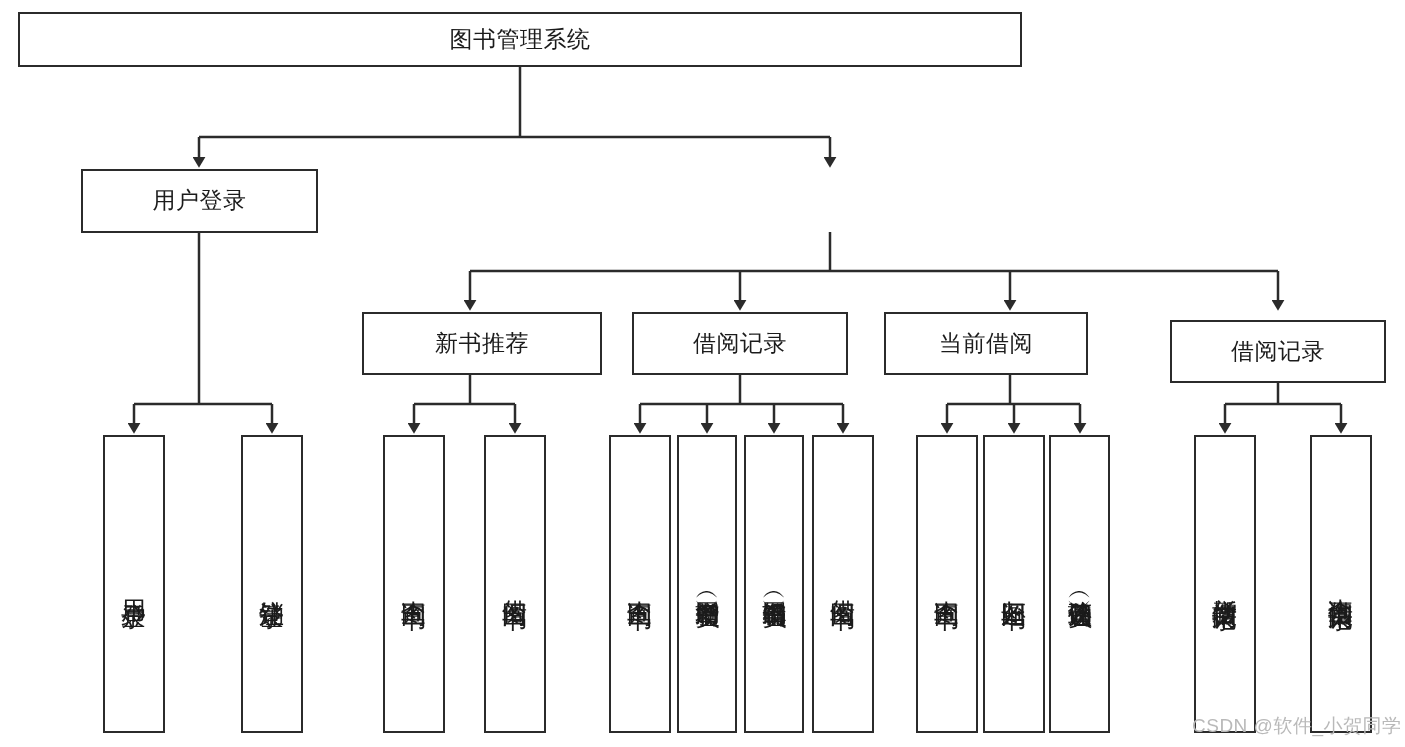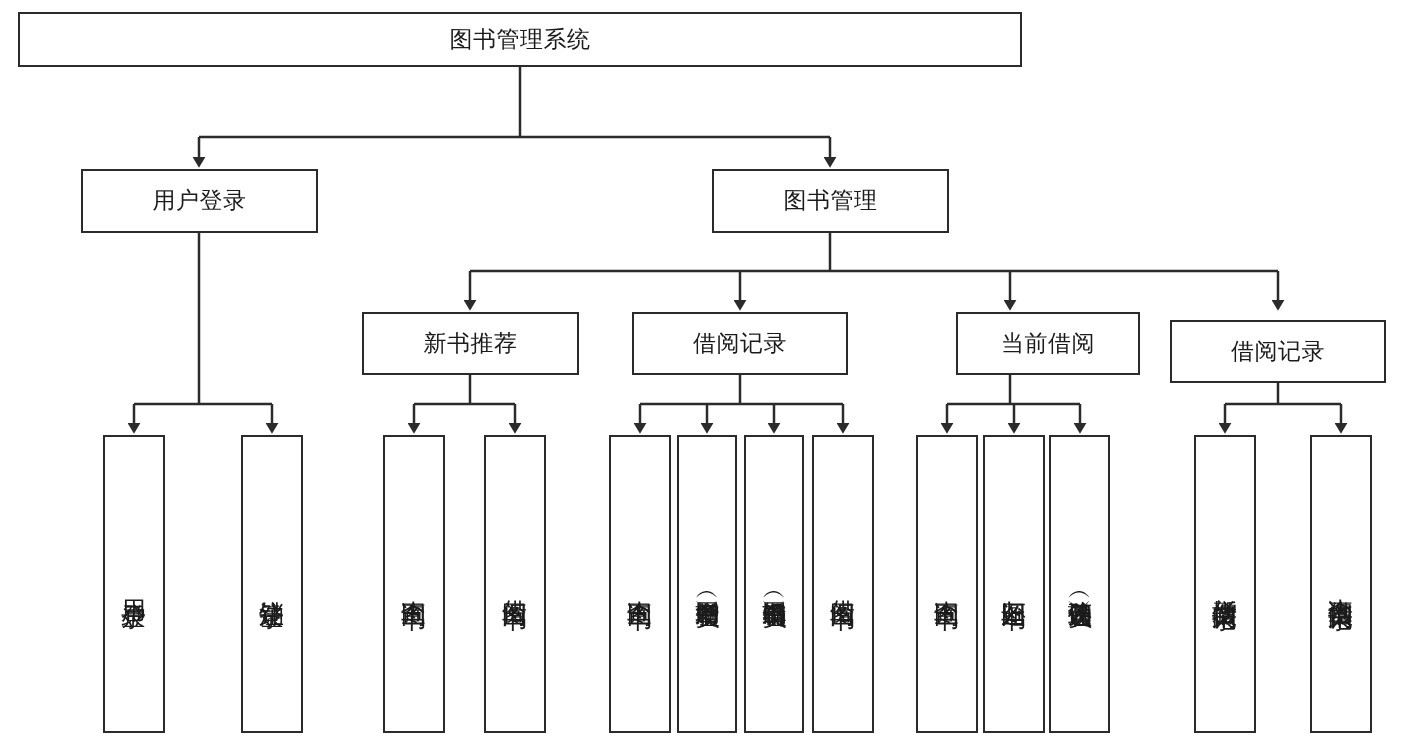--- a/index.html
+++ b/index.html
@@ -127,31 +127,28 @@
     </g>
   </svg>
 
   <div class="node-box" style="left:18px; top:12px; width:1004px; height:55px;">
     <span class="node-label-h">图书管理系统</span>
   </div>
 
   <div class="node-box" style="left:81px; top:169px; width:237px; height:64px;">
     <span class="node-label-h">用户登录</span>
   </div>
-  <div class="node-box" style="left:712px; top:169px; width:237px; height:64px;">
-    <span class="node-label-h">图书管理</span>
-  </div>
 
-  <div class="node-box" style="left:362px; top:312px; width:217px; height:63px;">
+  <div class="node-box" style="left:362px; top:312px; width:240px; height:63px;">
     <span class="node-label-h">新书推荐</span>
   </div>
   <div class="node-box" style="left:632px; top:312px; width:216px; height:63px;">
     <span class="node-label-h">借阅记录</span>
   </div>
-  <div class="node-box" style="left:956px; top:312px; width:184px; height:63px;">
+  <div class="node-box" style="left:884px; top:312px; width:204px; height:63px;">
     <span class="node-label-h">当前借阅</span>
   </div>
   <div class="node-box" style="left:1170px; top:320px; width:216px; height:63px;">
     <span class="node-label-h">借阅记录</span>
   </div>
 
   <div class="node-box leaf-box" style="left:103px; top:435px; width:62px; height:298px;">
     <span class="node-label-v">用户登录</span>
   </div>
   <div class="node-box leaf-box" style="left:241px; top:435px; width:62px; height:298px;">
@@ -188,14 +185,15 @@
     <span class="node-label-v tight">确认归还（管理员）</span>
   </div>
 
   <div class="node-box leaf-box" style="left:1194px; top:435px; width:62px; height:298px;">
     <span class="node-label-v">新增借阅记录</span>
   </div>
   <div class="node-box leaf-box" style="left:1310px; top:435px; width:62px; height:298px;">
     <span class="node-label-v">查询借阅记录</span>
   </div>
 
+  <div class="watermark" style="left:1192px; top:713px;">CSDN @软件_小贺同学</div>
 
 </div>
 
 </body></html>

